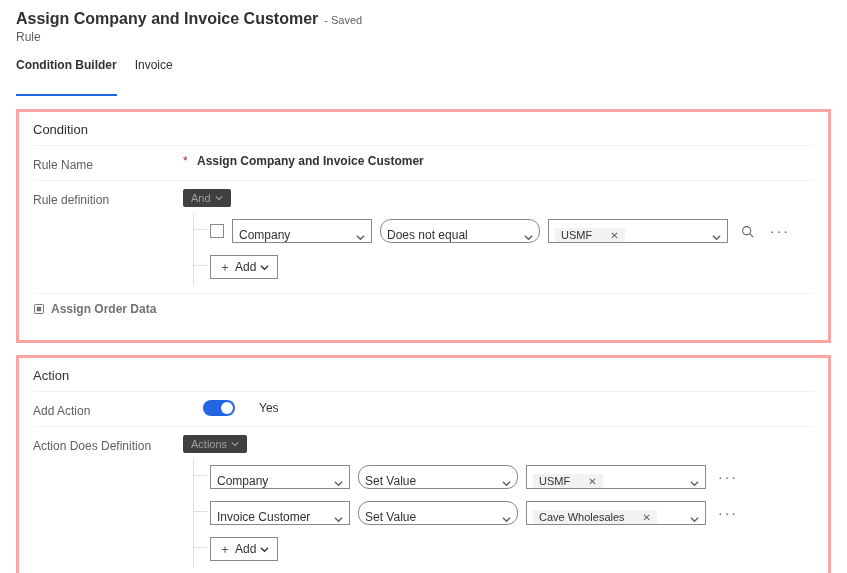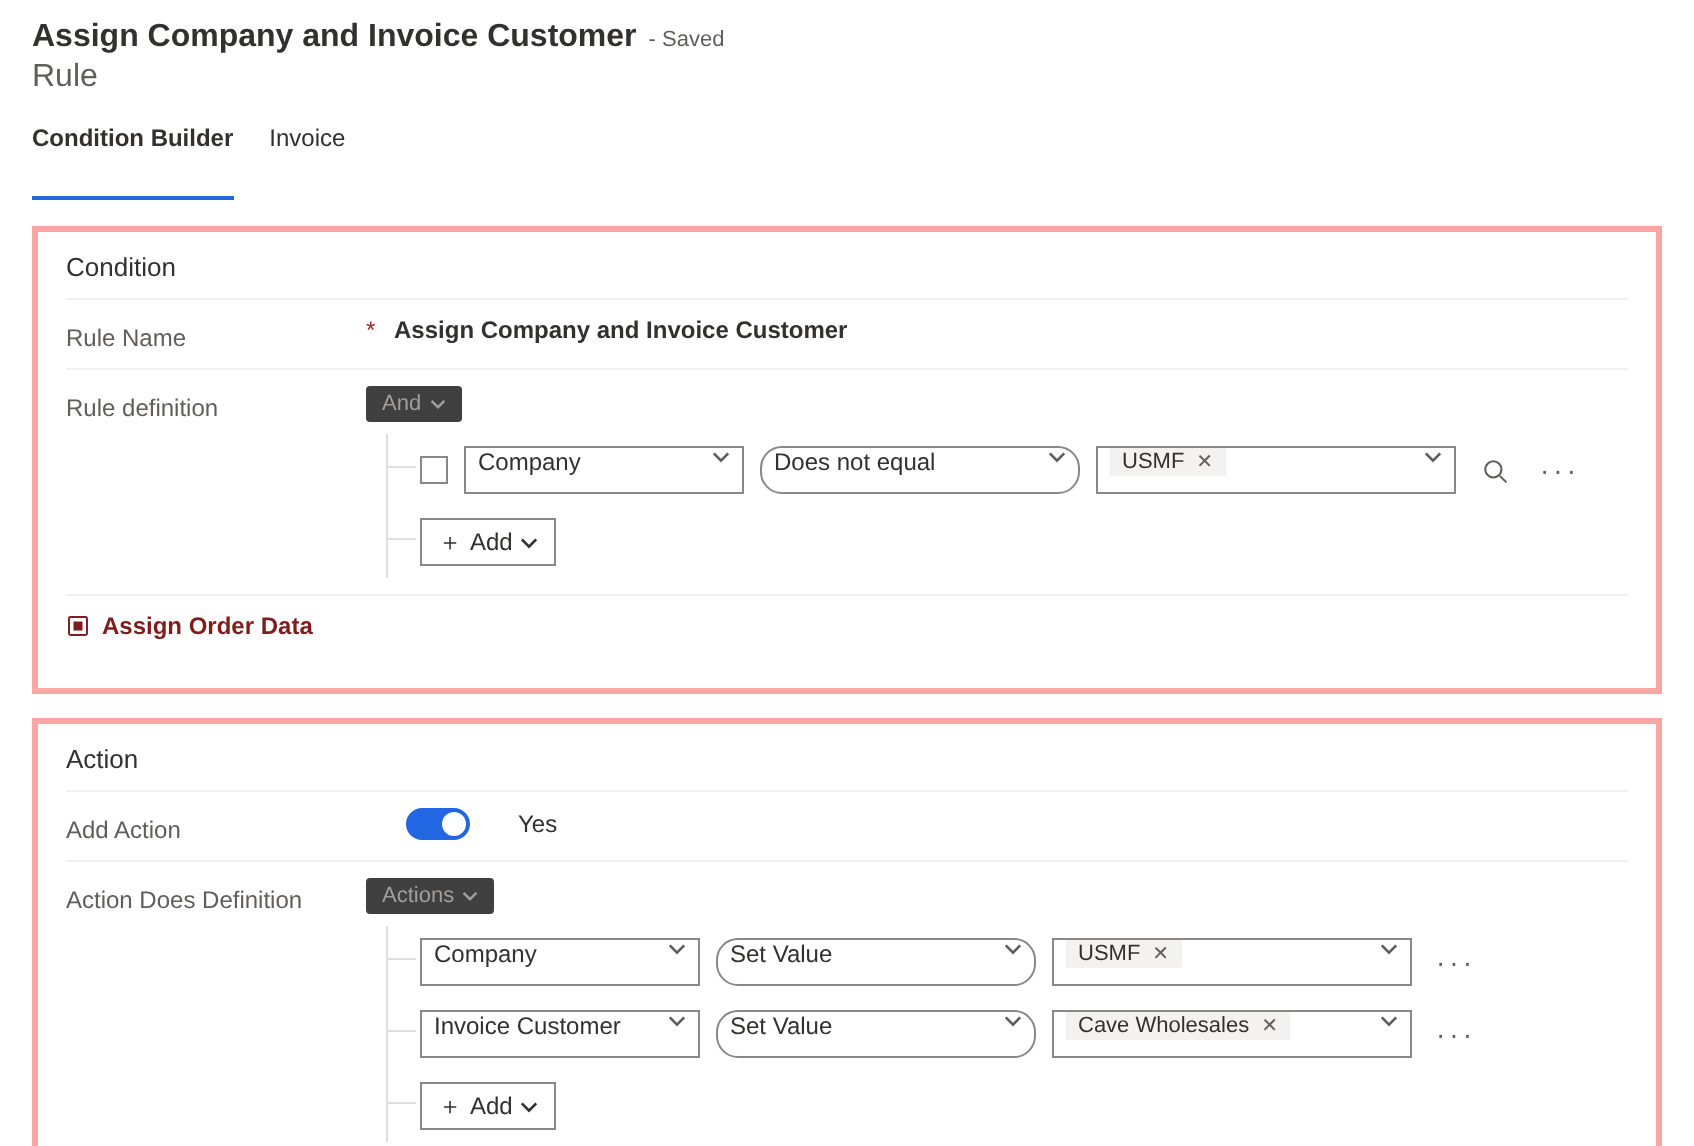--- a/index.html
+++ b/index.html
@@ -8,21 +8,21 @@
     font-family: "Segoe UI", -apple-system, sans-serif;
     font-size: 12px;
     color: #323130;
     background: #fff;
     padding: 10px 16px;
     width: 847px;
   }
   .page-title-row { display: flex; align-items: baseline; gap: 6px; }
   .page-title { font-size: 16px; font-weight: 600; color: #323130; }
   .saved { font-size: 11px; color: #605e5c; }
-  .subtitle { font-size: 16px; color: #605e5c; margin-top: 2px; }
+  .subtitle { font-size: 12px; color: #605e5c; margin-top: 2px; }
   .tabs { display: flex; gap: 18px; margin-top: 14px; border-bottom: 1px solid transparent; }
   .tab { font-size: 12px; padding-bottom: 22px; cursor: pointer; color: #323130; }
   .tab.active { font-weight: 600; border-bottom: 2px solid #2266e3; color: #323130; }
   .panel { border: 3px solid #fca5a5; margin-top: 12px; padding: 10px 14px 14px; }
   .panel-title { font-size: 13px; color: #323130; margin-bottom: 8px; }
   .row { display: flex; align-items: flex-start; padding: 8px 0; border-top: 1px solid #f3f2f1; }
   .row:first-of-type { border-top: none; }
   .row-label { width: 150px; font-size: 12px; color: #605e5c; padding-top: 4px; }
   .req { color: #a4262c; margin-right: 6px; }
   .row-body { flex: 1; }
@@ -37,38 +37,38 @@
   .tree-line { border-left: 1px solid #e1dfdd; margin-left: 10px; padding-left: 16px; position: relative; }
   .tree-item { display: flex; align-items: center; gap: 8px; padding: 6px 0; position: relative; }
   .tree-item::before {
     content: ""; position: absolute; left: -16px; top: 16px;
     width: 14px; height: 1px; background: #e1dfdd;
   }
   .cb {
     width: 14px; height: 14px; border: 1px solid #8a8886; background: #fff;
   }
   .sel {
-    display: inline-flex; align-items: flex-start; justify-content: space-between;
+    display: inline-flex; align-items: flex-end; justify-content: space-between;
     border: 1px solid #8a8886; background: #fff; height: 24px;
     padding: 0 6px; font-size: 12px; color: #323130; cursor: pointer;
   }
   .sel svg { width: 9px; height: 9px; color: #605e5c; }
   .w-field { width: 140px; }
   .w-op    { width: 160px; border-radius: 11px; }
   .w-val   { width: 180px; }
-  .tag-inside { display: inline-flex; align-items: center; gap: 6px; background: #f3f2f1; padding: 1px 6px; font-size: 11px; }
+  .tag-inside { display: inline-flex; align-items: center; gap: 18px; background: #f3f2f1; padding: 1px 6px; font-size: 11px; }
   .tag-x { font-size: 10px; color: #605e5c; cursor: pointer; }
   .icon-btn { width: 22px; height: 22px; display: inline-flex; align-items: center; justify-content: center; color: #605e5c; cursor: pointer; }
   .more { letter-spacing: 2px; font-size: 14px; color: #605e5c; cursor: pointer; padding: 0 4px; }
   .add-btn {
     display: inline-flex; align-items: center; gap: 4px;
     border: 1px solid #8a8886; height: 24px; padding: 0 8px;
     font-size: 12px; color: #323130; background: #fff; cursor: pointer;
   }
-  .policy-link { display: inline-flex; align-items: center; gap: 6px; color: #7f1d1d; font-weight: 600; font-size: 12px; cursor: pointer; }
+  .policy-link { display: inline-flex; align-items: center; gap: 6px; color: #737373; font-weight: 600; font-size: 12px; cursor: pointer; }
   .policy-link svg { width: 12px; height: 12px; }
   .toggle {
     width: 32px; height: 16px; border-radius: 8px; background: #2266e3; position: relative; cursor: pointer;
   }
   .toggle::after {
     content: ""; position: absolute; right: 2px; top: 2px; width: 12px; height: 12px;
     background: #fff; border-radius: 50%;
   }
   .toggle-row { display: flex; align-items: center; gap: 24px; padding-left: 20px; }
   .toggle-label { font-size: 12px; color: #323130; }

